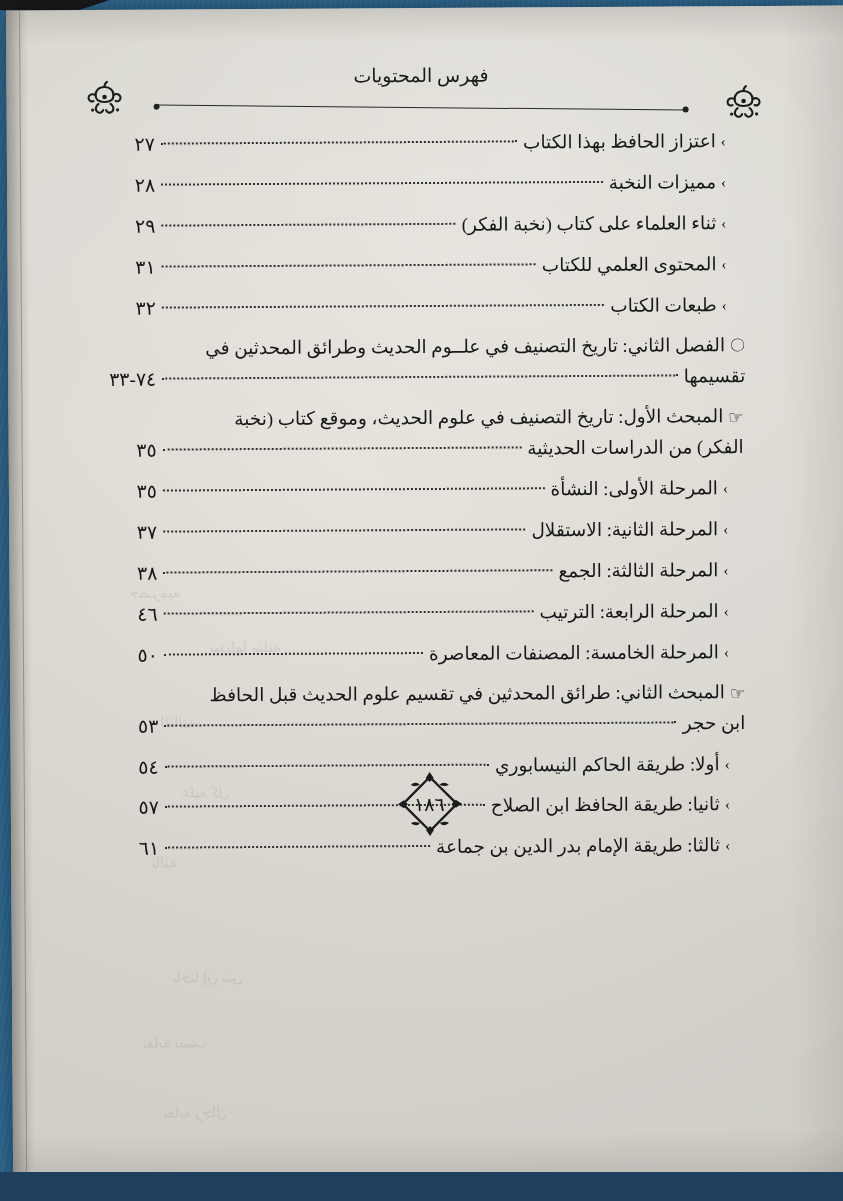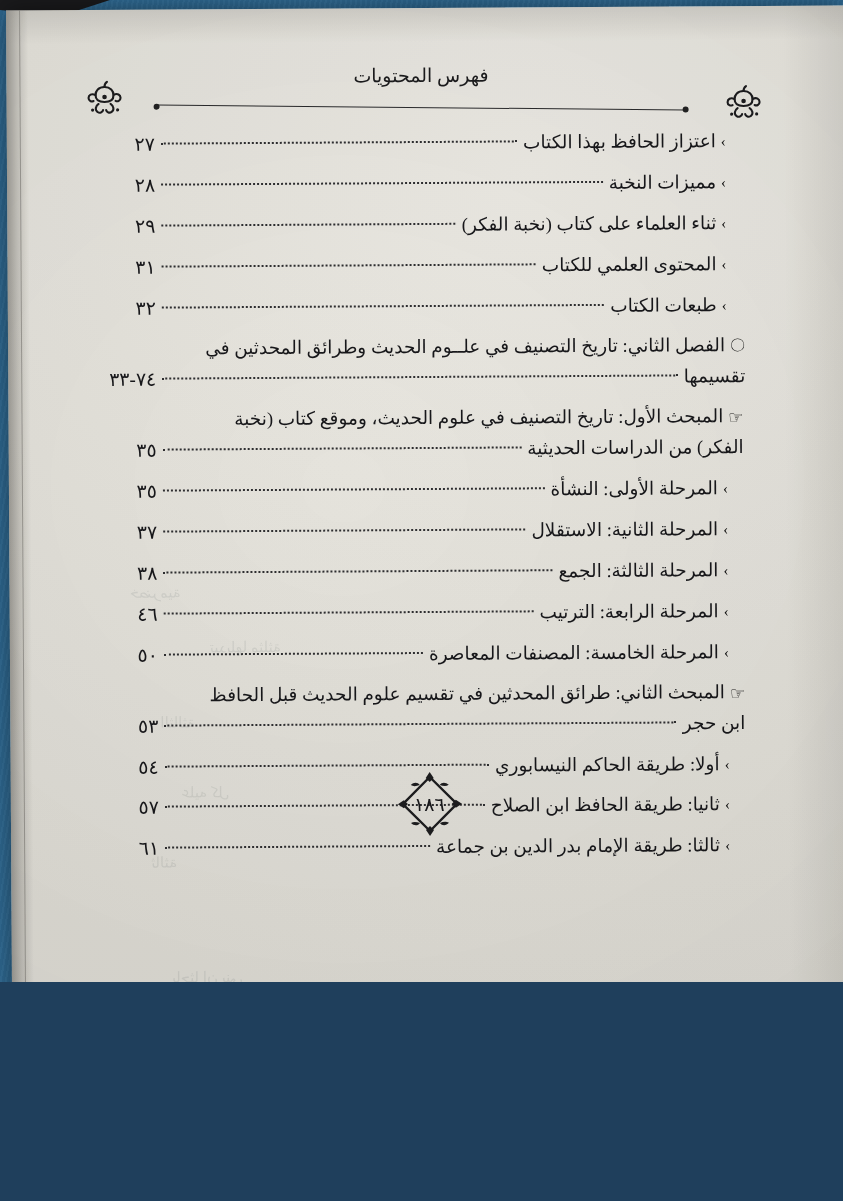--- a/index.html
+++ b/index.html
@@ -4,21 +4,21 @@
 <title>فهرس المحتويات</title>
 <style>
   html, body {
     margin: 0;
     padding: 0;
     background: #1f3f5c;
   }
   #page {
     position: relative;
     width: 843px;
-    height: 982px;
+    height: 1172px;
     overflow: hidden;
     font-family: "Liberation Serif", "DejaVu Serif", serif;
     background: #2a5f85;
   }
 
   
   .desk {
     position: absolute;
     inset: 0;
     background:

